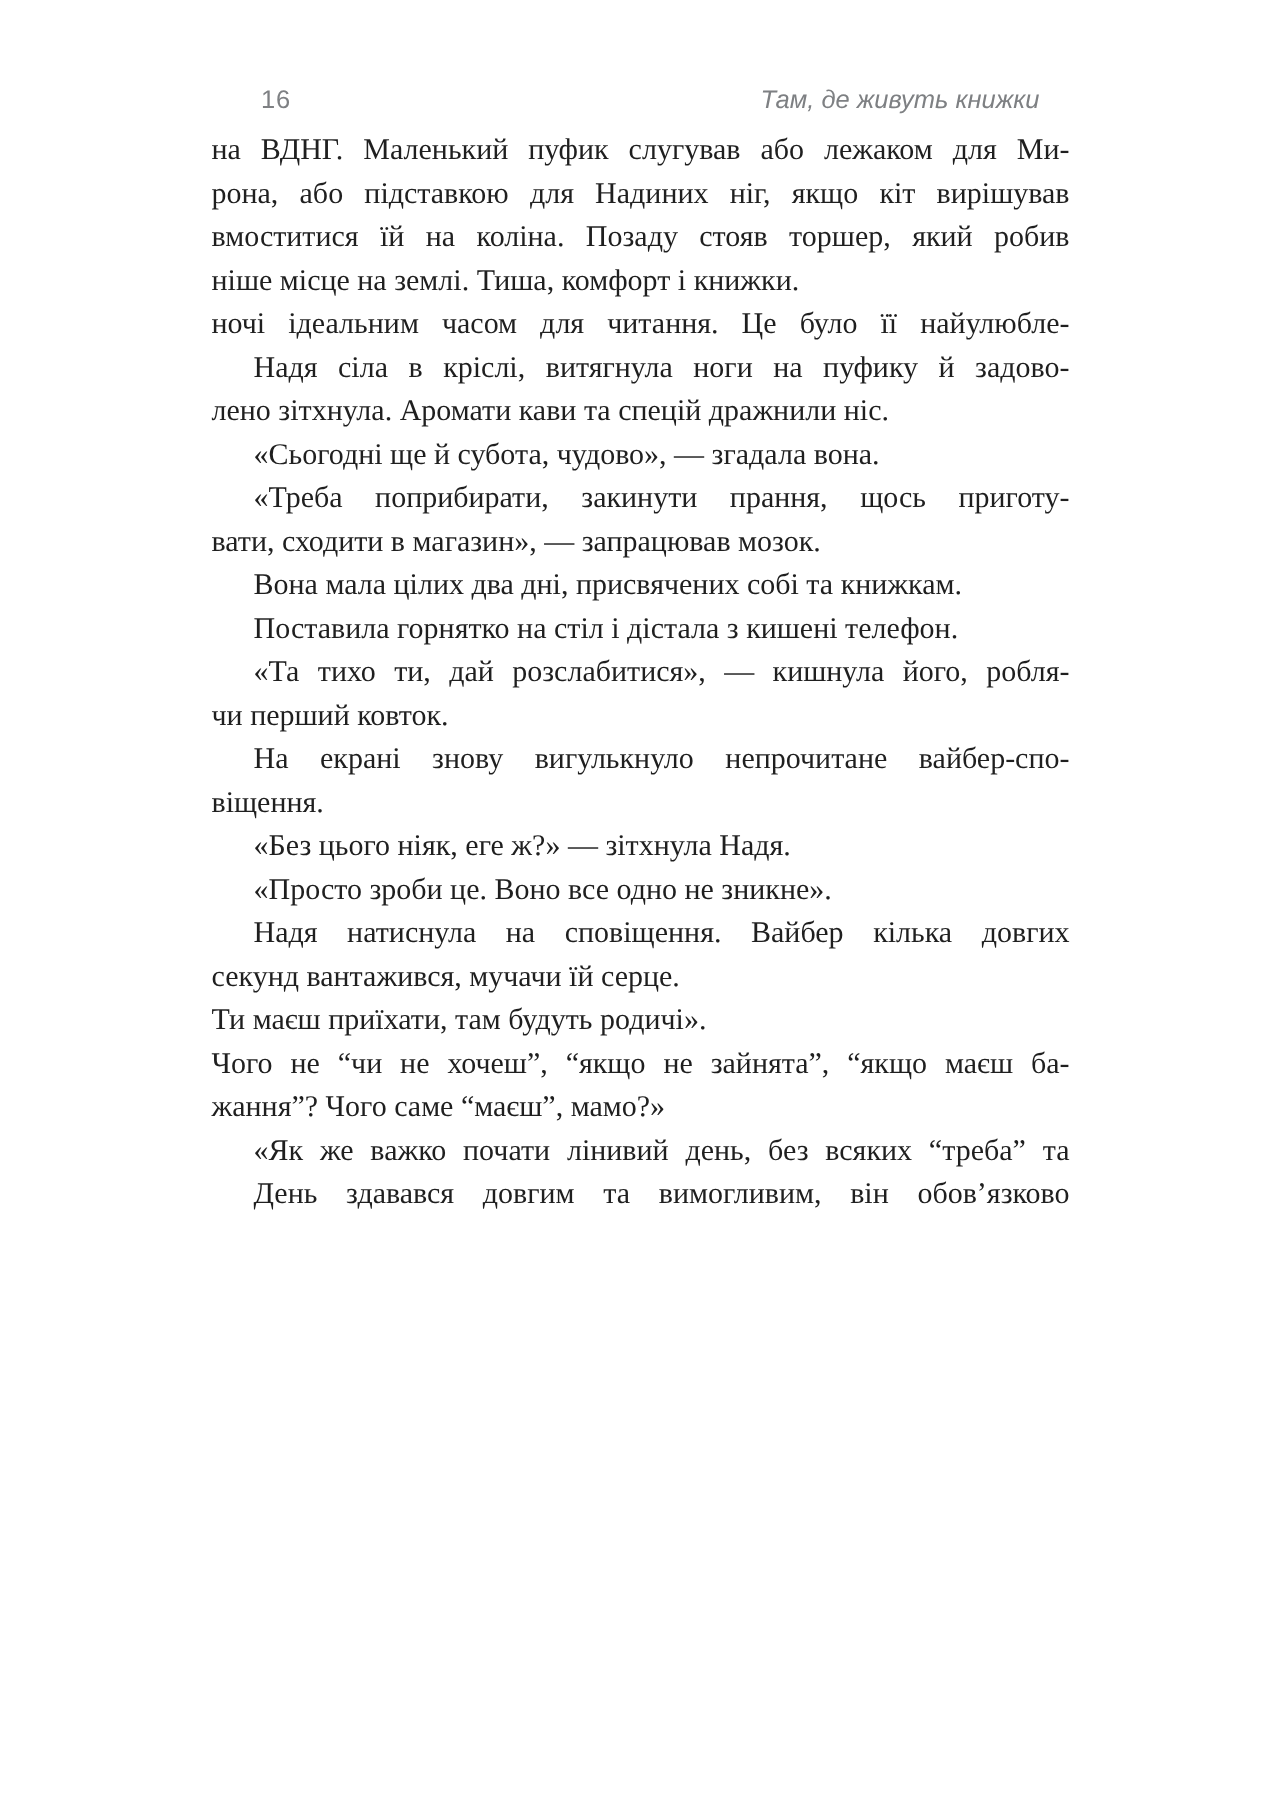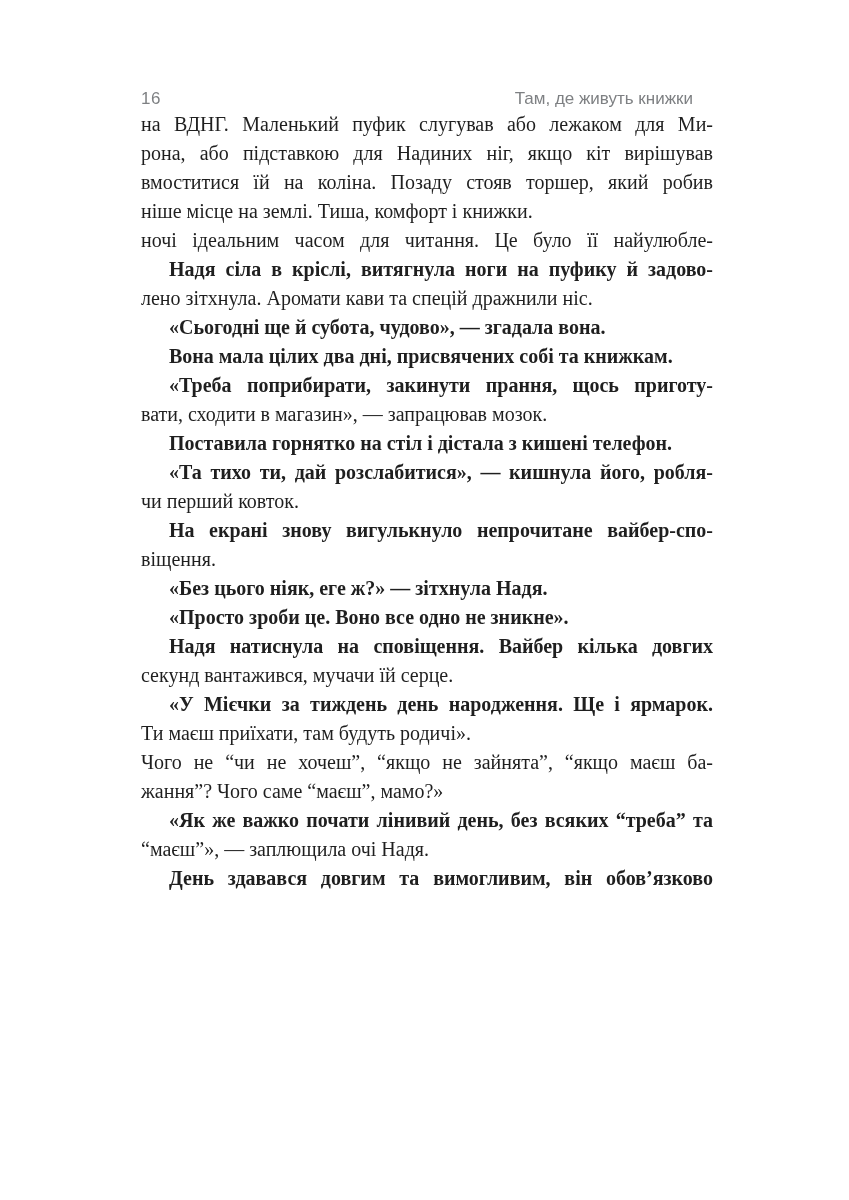--- a/index.html
+++ b/index.html
@@ -23,28 +23,29 @@
     display: flex;
     justify-content: space-between;
     align-items: baseline;
     font-family: "Liberation Sans", sans-serif;
     font-size: 17px;
     color: #7e8083;
   }
   .page-number {
     font-style: normal;
     letter-spacing: 0.5px;
+    margin-left: 33px;
   }
   .running-title {
+    font-style: italic;
     margin-right: 20px;
-    margin-top: 32px;
   }
   .text-block {
     position: absolute;
-    top: 110px;
+    top: 86px;
     left: 141px;
     width: 572px;
     font-family: "Liberation Serif", serif;
     font-size: 20px;
     line-height: 29px;
     color: #1f1f1f;
   }
   .paragraph {
     margin: 0;
     padding: 0;
@@ -53,21 +54,20 @@
     text-align: justify;
     text-align-last: justify;
     white-space: normal;
   }
   .line.last {
     text-align: justify;
     text-align-last: left;
   }
   .line.indent {
     text-indent: 28px;
-    font-weight: bold;
   }
 </style>
 </head>
 <body>
 
 <div class="page">
   <div class="running-header">
     <span class="page-number">16</span>
     <span class="running-title">Там, де живуть книжки</span>
   </div>
@@ -80,25 +80,25 @@
         <div class="line">ночі ідеальним часом для читання. Це було її найулюбле-</div>
       </div>
       <div class="paragraph">
         <div class="line indent">Надя сіла в кріслі, витягнула ноги на пуфику й задово-</div>
         <div class="line last">лено зітхнула. Аромати кави та спецій дражнили ніс.</div>
       </div>
       <div class="paragraph">
         <div class="line last indent">«Сьогодні ще й субота, чудово», — згадала вона.</div>
       </div>
       <div class="paragraph">
-        <div class="line last indent">Вона мала цілих два дні, присвячених собі та книжкам.</div>
+        <div class="line indent">«Треба поприбирати, закинути прання, щось приготу-</div>
+        <div class="line last">вати, сходити в магазин», — запрацював мозок.</div>
       </div>
       <div class="paragraph">
-        <div class="line indent">«Треба поприбирати, закинути прання, щось приготу-</div>
-        <div class="line last">вати, сходити в магазин», — запрацював мозок.</div>
+        <div class="line last indent">Вона мала цілих два дні, присвячених собі та книжкам.</div>
       </div>
       <div class="paragraph">
         <div class="line last indent">Поставила горнятко на стіл і дістала з кишені телефон.</div>
       </div>
       <div class="paragraph">
         <div class="line indent">«Та тихо ти, дай розслабитися», — кишнула його, робля-</div>
         <div class="line last">чи перший ковток.</div>
       </div>
       <div class="paragraph">
         <div class="line indent">На екрані знову вигулькнуло непрочитане вайбер-спо-</div>
@@ -108,28 +108,26 @@
         <div class="line last indent">«Без цього ніяк, еге ж?» — зітхнула Надя.</div>
       </div>
       <div class="paragraph">
         <div class="line last indent">«Просто зроби це. Воно все одно не зникне».</div>
       </div>
       <div class="paragraph">
         <div class="line indent">Надя натиснула на сповіщення. Вайбер кілька довгих</div>
         <div class="line last">секунд вантажився, мучачи їй серце.</div>
       </div>
       <div class="paragraph">
-        <div class="line indent">«У Мієчки за тиждень день народження. Ще і ярмарок.</div>
         <div class="line last">Ти маєш приїхати, там будуть родичі».</div>
       </div>
       <div class="paragraph">
         <div class="line">Чого не “чи не хочеш”, “якщо не зайнята”, “якщо маєш ба-</div>
         <div class="line last">жання”? Чого саме “маєш”, мамо?»</div>
       </div>
       <div class="paragraph">
         <div class="line indent">«Як же важко почати лінивий день, без всяких “треба” та</div>
-        <div class="line last">“маєш”», — заплющила очі Надя.</div>
       </div>
       <div class="paragraph">
         <div class="line indent">День здавався довгим та вимогливим, він обов’язково</div>
       </div>
     </div>
 </div>
 
 </body></html>

